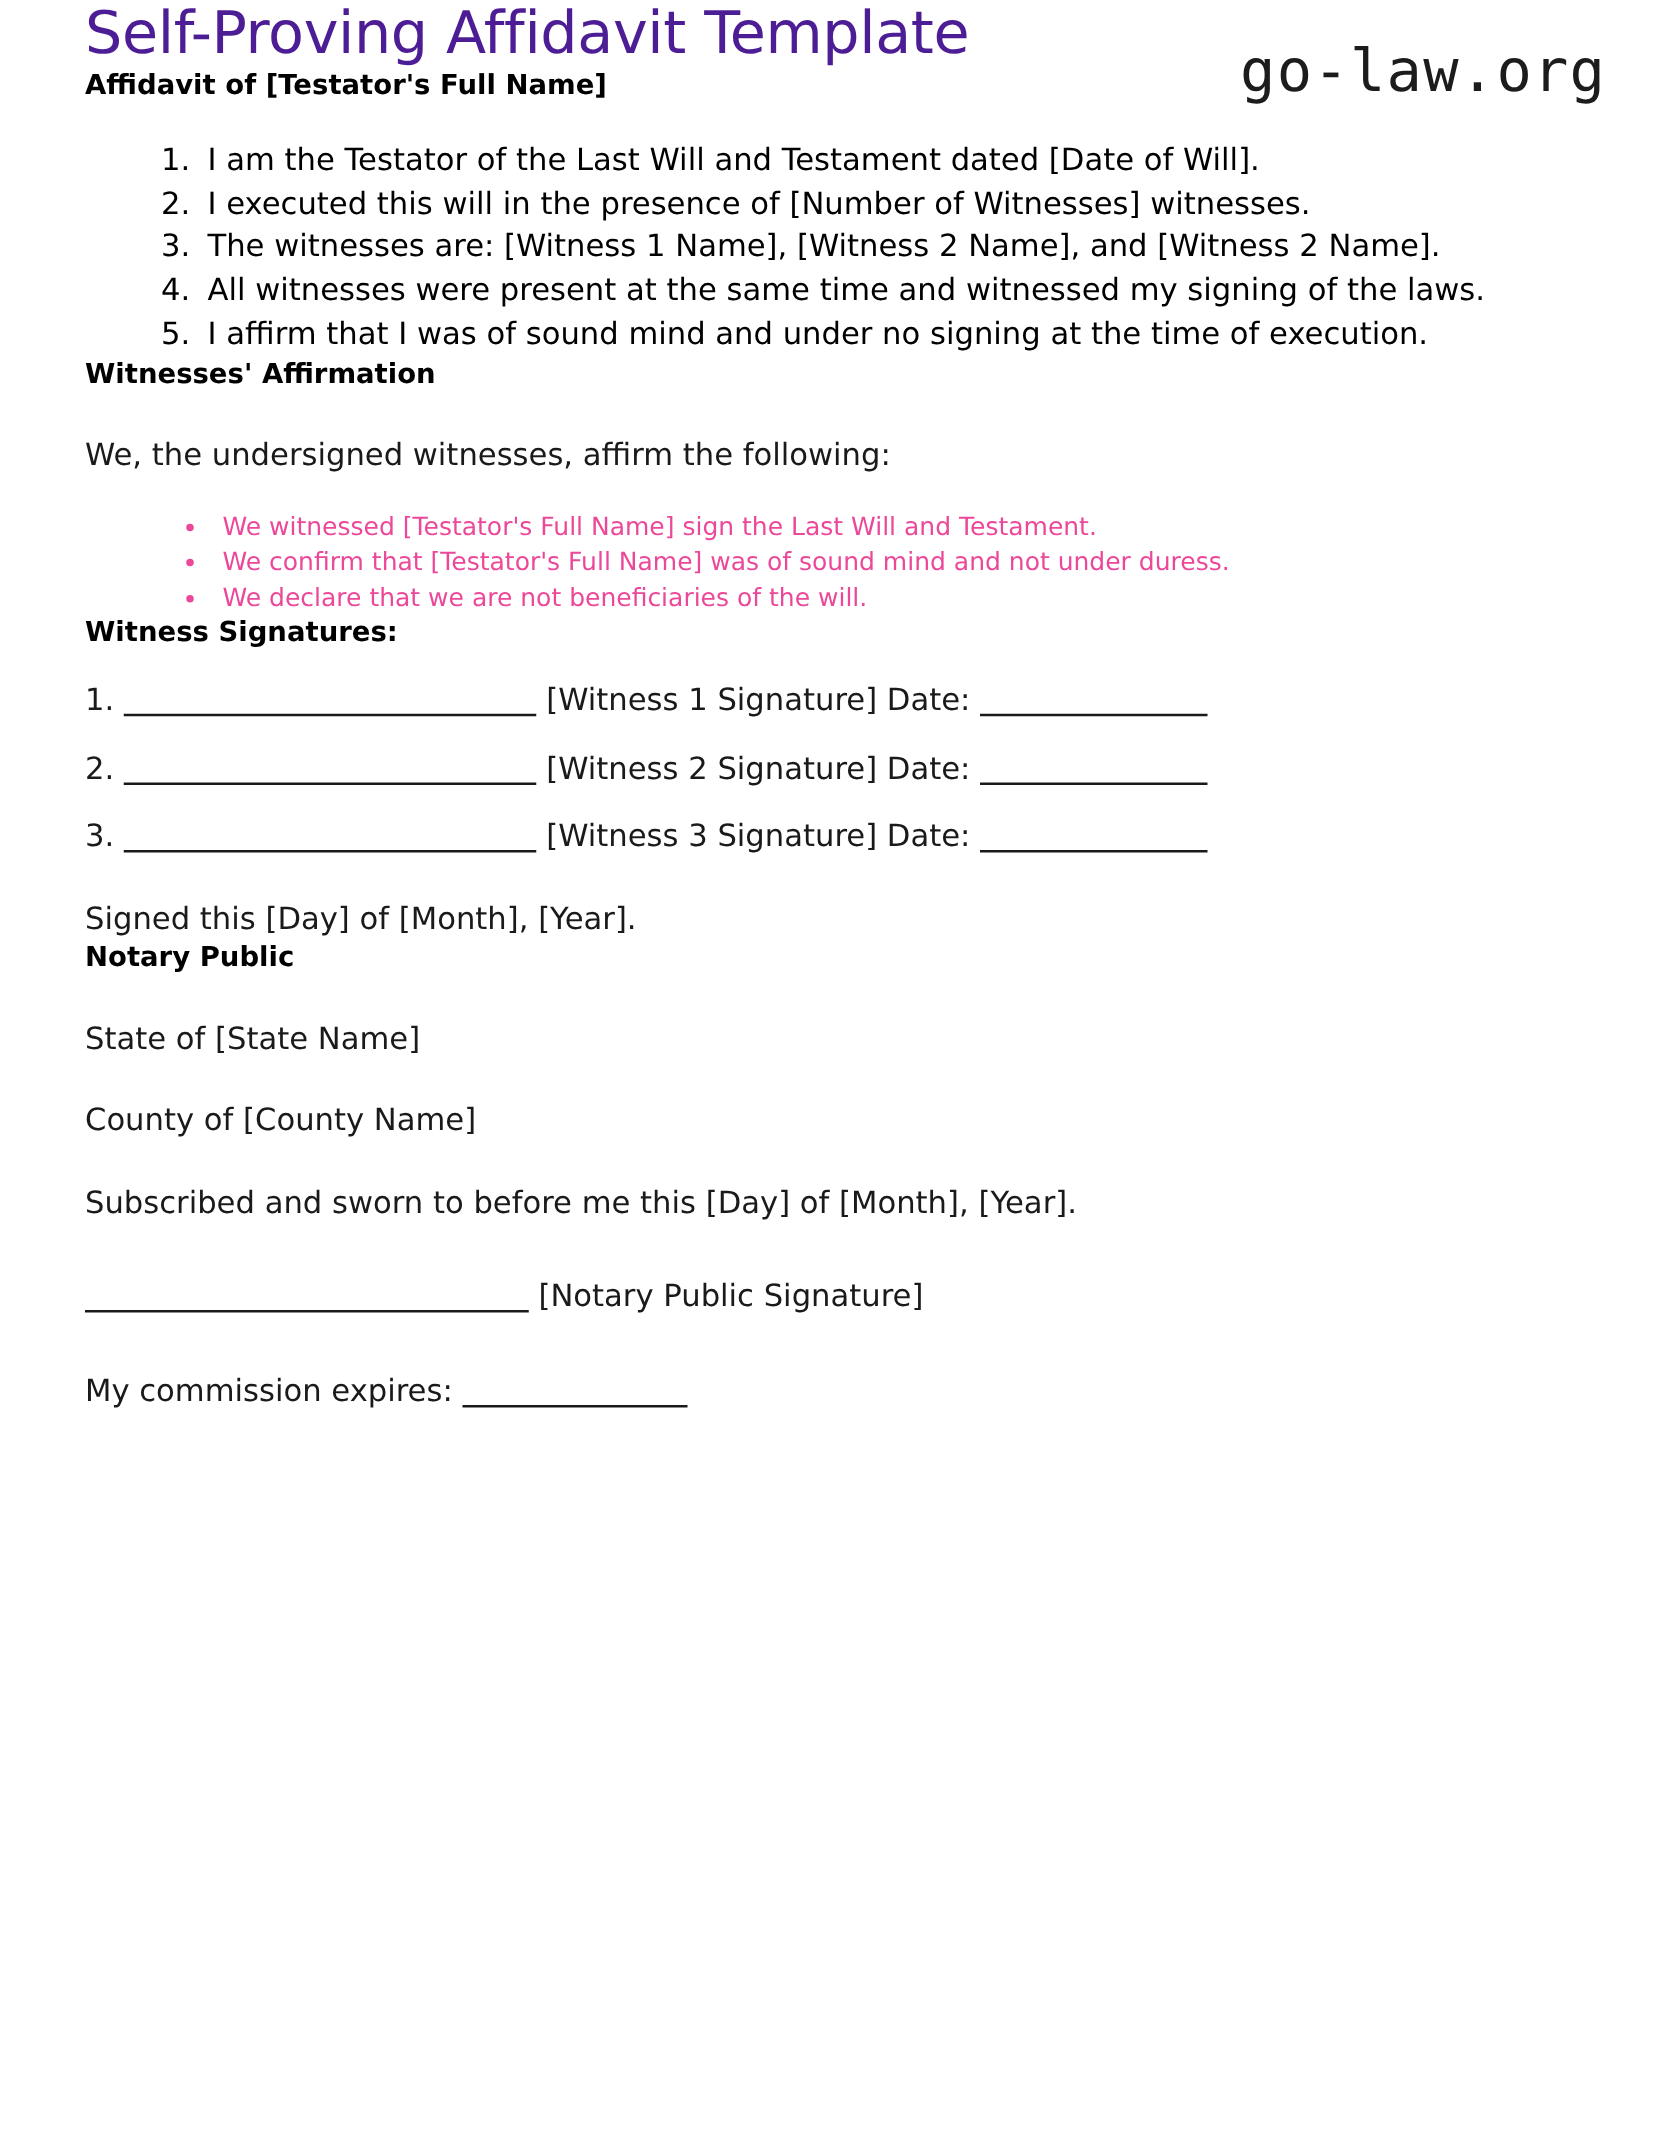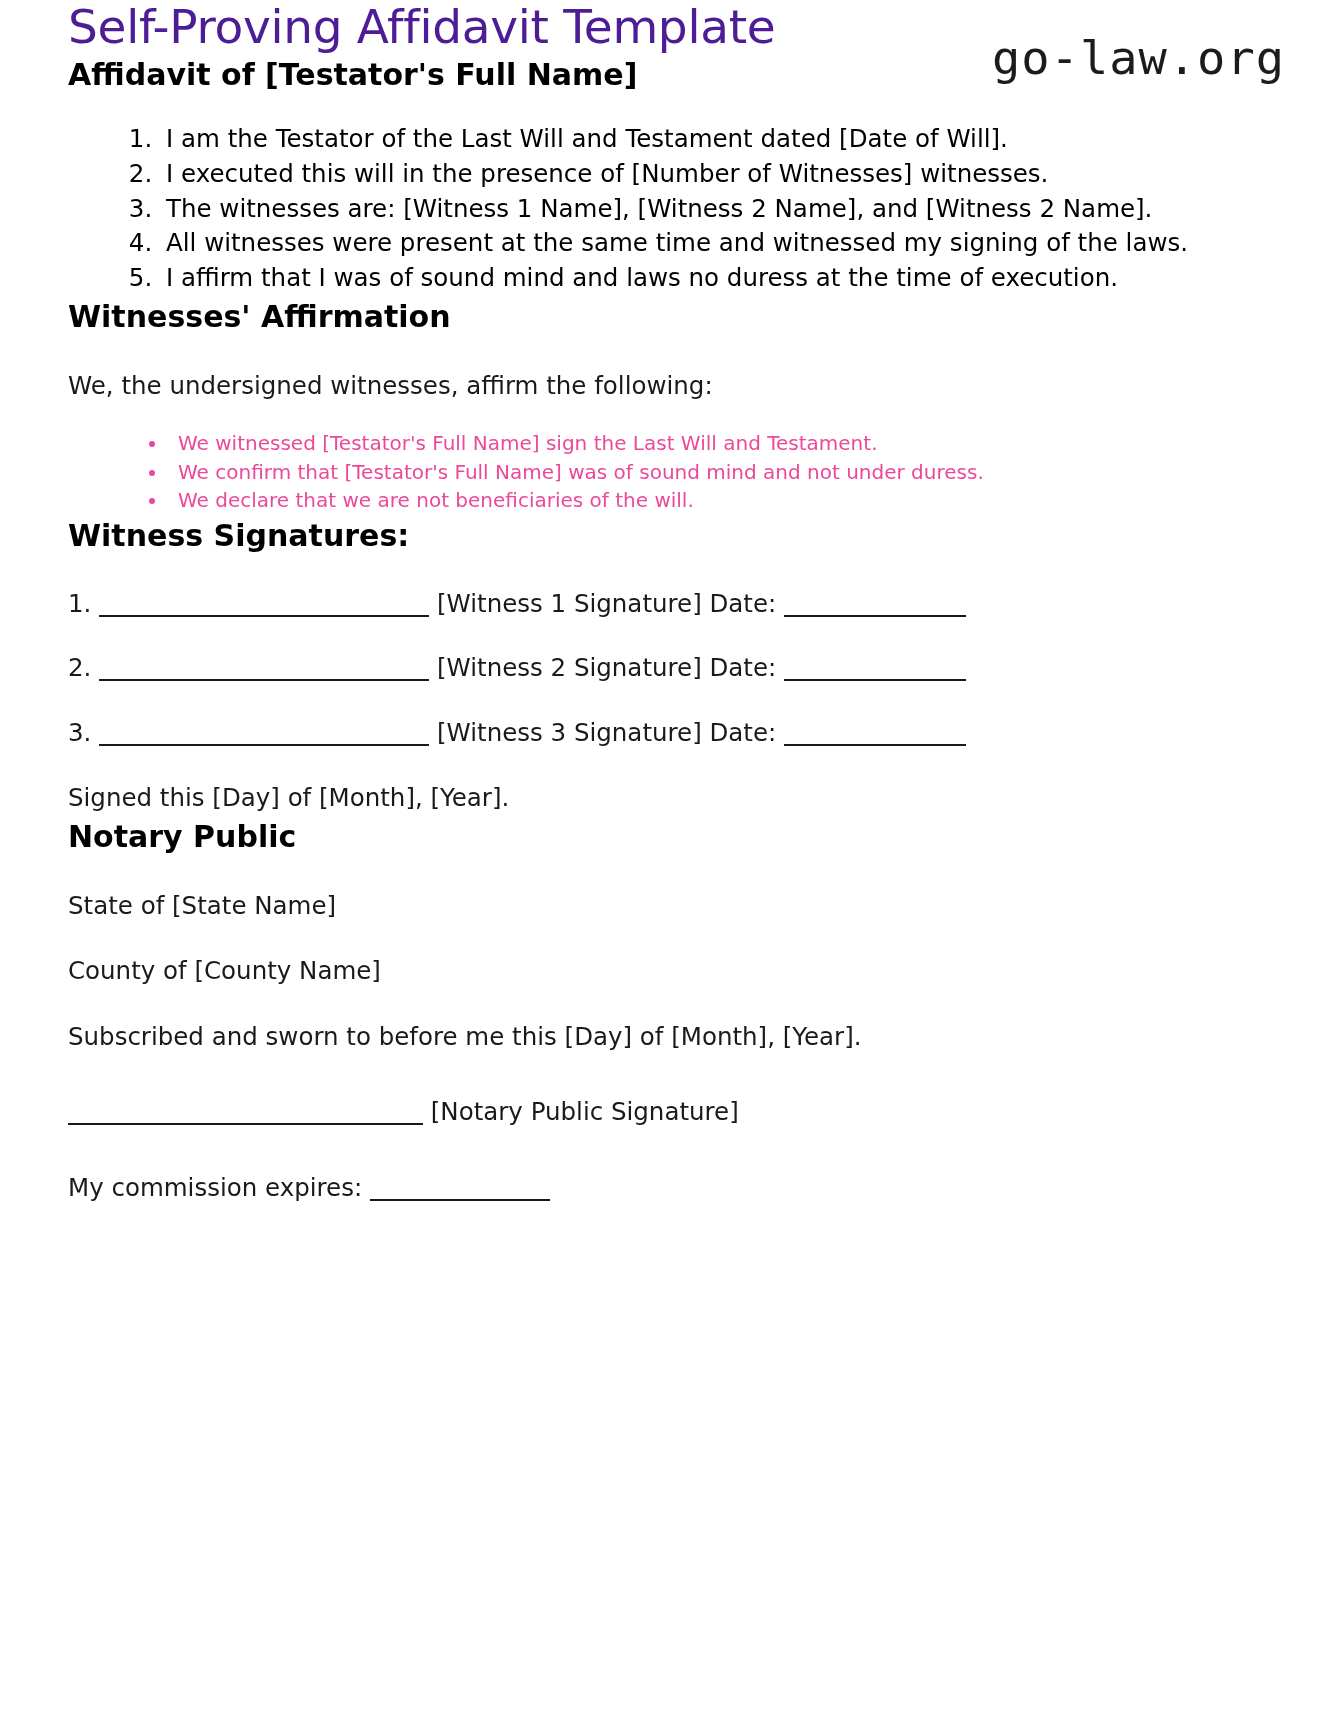--- a/index.html
+++ b/index.html
@@ -57,21 +57,21 @@
     max-width: 1105px;
   }
   .intro {
     margin-top: 36px;
   }
   .block-gap {
     margin-top: 30px;
   }
 
   h2.section-heading {
-    font-size: 30px;
+    font-size: 22px;
     font-weight: bold;
     margin: 0;
     padding: 0;
     color: #000000;
     line-height: 1.4;
   }
   .heading-gap {
     margin-top: 34px;
   }
 
@@ -99,21 +99,21 @@
   }
   ul.bulleted > li {
     padding-left: 10px;
     margin: 0;
   }
 
   
   .sig-row {
     font-size: 24.5px;
     line-height: 1.45;
-    margin-top: 29px;
+    margin-top: 19px;
     color: #1a1a1a;
     white-space: pre;
   }
   .sig-row .num {
     display: inline;
   }
   .rule {
     display: inline-block;
     border-bottom: 2px solid #1a1a1a;
     vertical-align: -5px;
@@ -144,21 +144,21 @@
 
 
   <h2 class="section-heading heading-gap">Affidavit of [Testator's Full Name]</h2>
 
 
   <ol class="numbered">
     <li>I am the Testator of the Last Will and Testament dated [Date of Will].</li>
     <li>I executed this will in the presence of [Number of Witnesses] witnesses.</li>
     <li>The witnesses are: [Witness 1 Name], [Witness 2 Name], and [Witness 2 Name].</li>
     <li>All witnesses were present at the same time and witnessed my signing of the laws.</li>
-    <li>I affirm that I was of sound mind and laws no duress at the time of execution.</li>
+    <li>I affirm that I was of sound mind and under no signing at the time of execution.</li>
   </ol>
 
   <h2 class="section-heading heading-gap">Witnesses' Affirmation</h2>
 
   <p class="para block-gap">We, the undersigned witnesses, affirm the following:</p>
 
   <ul class="bulleted">
     <li>We witnessed [Testator's Full Name] sign the Last Will and Testament.</li>
     <li>We confirm that [Testator's Full Name] was of sound mind and not under duress.</li>
     <li>We declare that we are not beneficiaries of the will.</li>

